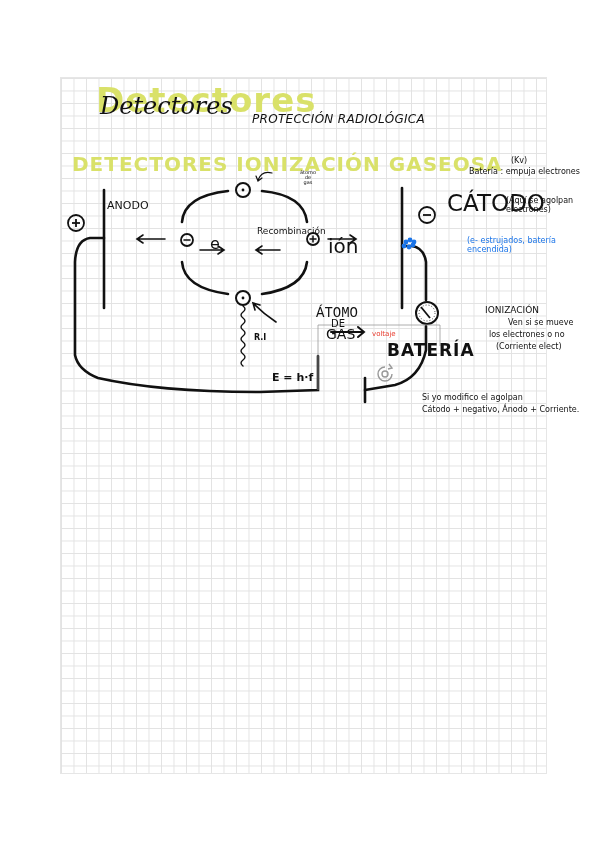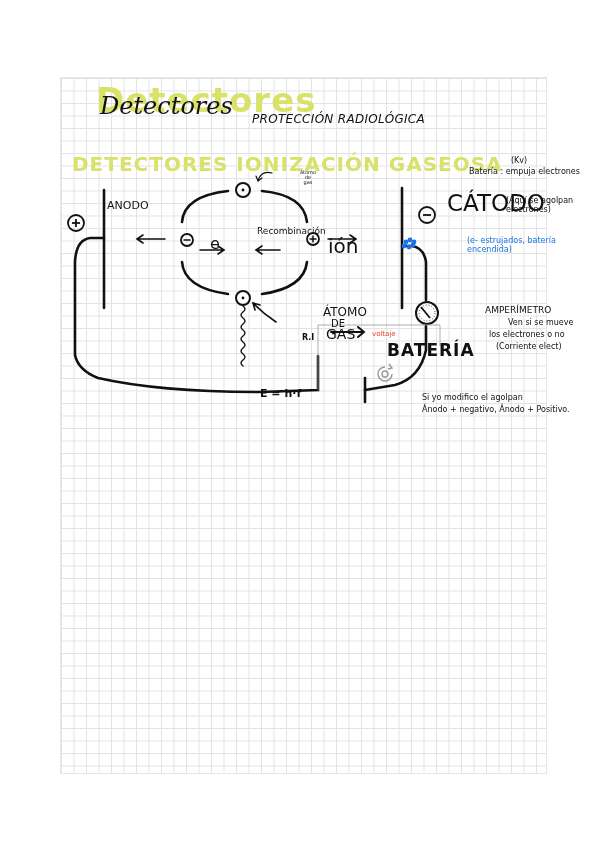--- a/index.html
+++ b/index.html
@@ -116,28 +116,28 @@
 <div class="abs hand small" style="left:462px;top:196px;width:80px;white-space:normal;line-height:9px;">(Aquí se agolpan electrones)</div>
 <div class="abs hand small" style="left:467px;top:156px;">(Kv)</div>
 <div class="abs hand small" style="left:425px;top:167px;">Batería : empuja electrones</div>
 <div class="abs hand blue small" style="left:423px;top:236px;width:100px;white-space:normal;line-height:9px;">(e- estrujados, batería encendida)</div>
 
 <div class="abs hand tiny" style="left:256px;top:170px;width:16px;white-space:normal;text-align:center;">átomo de gas</div>
 <div class="abs hand" style="left:213px;top:226px;font-size:9px;">Recombinación</div>
 <div class="abs hand" style="left:166px;top:234px;font-size:16px;">e</div>
 <div class="abs hand" style="left:284px;top:234px;font-size:20px;">ión</div>
 
-<div class="abs hand" style="left:279px;top:305px;font-size:12px;">ÁTOMO</div>
+<div class="abs hand" style="left:272px;top:305px;font-size:14px;font-family:Liberation Mono, monospace;">ÁTOMO</div>
 <div class="abs hand" style="left:287px;top:318px;font-size:10px;">DE</div>
 <div class="abs hand" style="left:282px;top:326px;font-size:14px;">GAS</div>
-<div class="abs hand" style="left:210px;top:333px;font-size:8px;font-weight:bold;margin-left:48px;">R.I</div>
-<div class="abs hand" style="left:216px;top:371px;font-size:11px;font-weight:bold;margin-top:16px;">E = h·f</div>
+<div class="abs hand" style="left:210px;top:333px;font-size:8px;font-weight:bold;">R.I</div>
+<div class="abs hand" style="left:228px;top:371px;font-size:11px;font-weight:bold;">E = h·f</div>
 
 <div class="abs red" style="left:372px;top:330px;font-size:7px;">voltaje</div>
 <div class="abs hand" style="left:343px;top:340px;font-size:17px;font-weight:bold;letter-spacing:1px;">BATERÍA</div>
 
-<div class="abs hand" style="left:441px;top:305px;font-size:9px;">AMPERÍMETRO</div>
+<div class="abs hand" style="left:441px;top:305px;font-size:9px;">IONIZACIÓN</div>
 <div class="abs hand small" style="left:450px;top:318px;margin-left:14px;">Ven si se mueve</div>
 <div class="abs hand small" style="left:445px;top:330px;">los electrones o no</div>
 <div class="abs hand small" style="left:452px;top:342px;">(Corriente elect)</div>
 
 <div class="abs hand small" style="left:378px;top:393px;">Si yo modifico el agolpan</div>
-<div class="abs hand small" style="left:378px;top:405px;">Ánodo + negativo, Ánodo + Positivo.</div>
+<div class="abs hand small" style="left:378px;top:405px;">Cátodo + negativo, Ánodo + Corriente.</div>
 
 </body></html>

